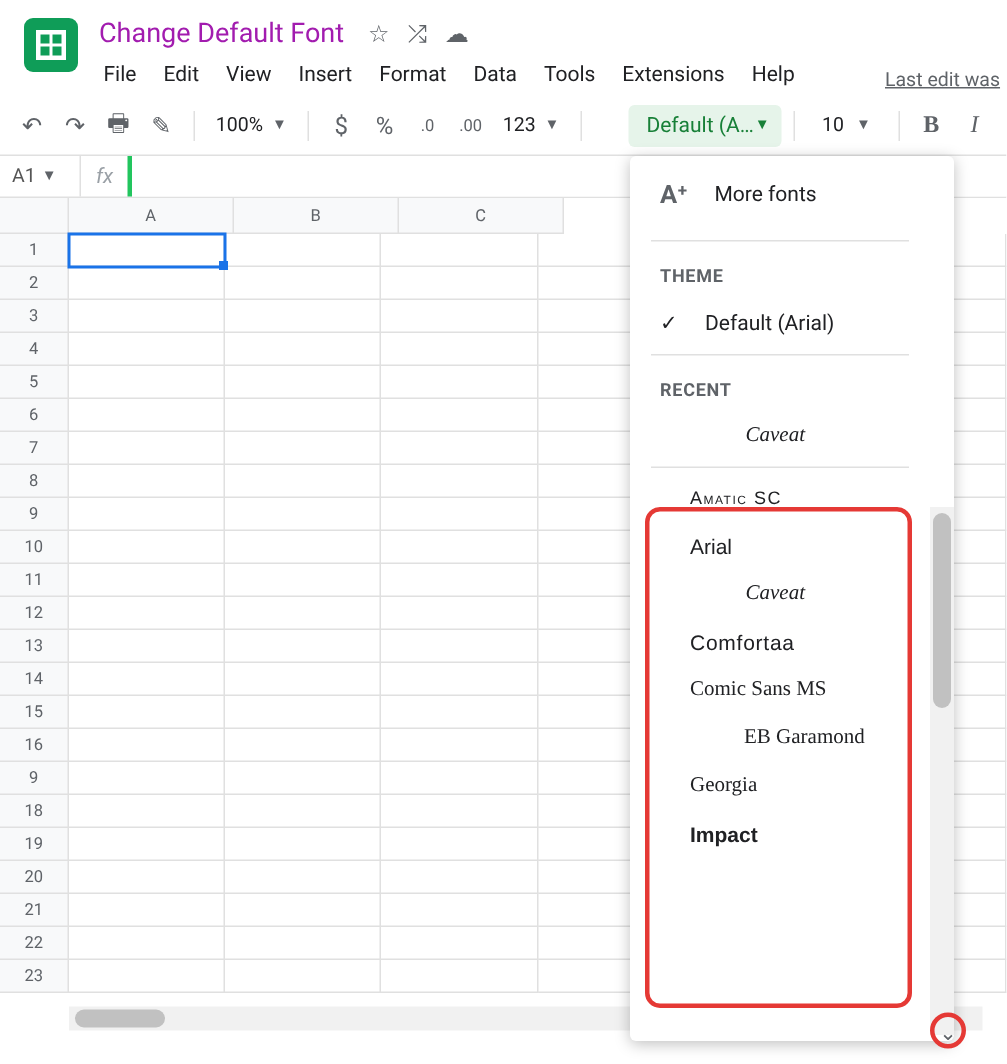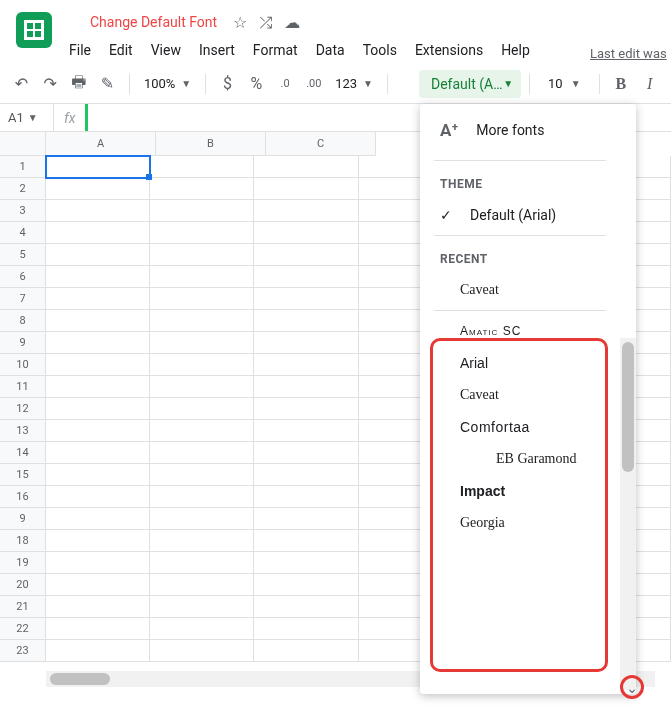--- a/index.html
+++ b/index.html
@@ -29,21 +29,21 @@
     position: relative;
     display:flex;align-items:center;justify-content:center;
   }
   .logo-inner{
     width:20px;height:20px;border:2px solid #fff;
     display:grid;grid-template-columns:1fr 1fr;grid-template-rows:1fr 1fr;
   }
   .logo-inner div{border:1px solid #fff;}
   .doc-header { flex: 1; }
   .doc-title-row { display:flex; align-items:center; gap:12px; height:28px;}
-  .doc-title { font-size: 14px; color:#ef4444; padding:2px 4px;margin-left:24px;}
+  .doc-title { font-size: 18px; color:#a21caf; padding:2px 4px;}
   .title-icon { color:#5f6368; font-size:16px; }
   .menu-row { display:flex; gap:4px; margin-top:2px;}
   .menu-item { padding:4px 7px; font-size:14px; color:#202124; border-radius:4px; cursor:pointer;}
   .last-edit { color:#5f6368; text-decoration:underline; font-size:13px; padding:4px 0 4px 10px; white-space:nowrap;}
 
   
   .toolbar {
     display:flex; align-items:center; height:40px;
     border-bottom:1px solid #e0e0e0; padding:0 8px; gap:2px;
   }
@@ -116,21 +116,21 @@
     width:24px;height:24px;left:620px;top:675px;z-index:200;pointer-events:none;
     display:flex;align-items:center;justify-content:center;
   }
   .expand-arrow{
     position:absolute;left:624px;top:680px;width:16px;height:16px;
     color:#5f6368;font-size:14px;z-index:150;cursor:pointer;
     display:flex;align-items:center;justify-content:center;
   }
 
   
-  .f-caveat{font-family:'Brush Script MT',cursive;}
+  .f-caveat{font-family:'Brush Script MT',cursive;font-style:italic;margin-left:37px;}
   .f-amatic{font-family:'Arial Narrow',sans-serif;font-size:12px;letter-spacing:1px;font-variant:small-caps;}
   .f-arial{font-family:Arial,sans-serif;}
   .f-comfortaa{font-family:'Trebuchet MS',sans-serif;letter-spacing:0.5px;}
   .f-comic{font-family:'Comic Sans MS',cursive;}
   .f-courier{font-family:'Courier New',monospace;}
   .f-garamond{font-family:Garamond,Georgia,serif;margin-left:36px;}
   .f-georgia{font-family:Georgia,serif;}
   .f-impact{font-family:Impact,sans-serif;font-weight:bold;}
 </style>
 </head>
@@ -450,23 +450,24 @@
     <div class="popup-label">RECENT</div>
     <div id="recent-fonts">
         <div class="font-row noindent f-caveat">Caveat</div>
       </div>
     <div class="popup-sep"></div>
     <div id="font-list">
         <div class="font-row noindent f-amatic">Amatic SC</div>
         <div class="font-row noindent f-arial">Arial</div>
         <div class="font-row noindent f-caveat">Caveat</div>
         <div class="font-row noindent f-comfortaa">Comfortaa</div>
+        <div class="font-row noindent f-comic">Comic Sans MS</div>
         <div class="font-row noindent f-garamond">EB Garamond</div>
+        <div class="font-row noindent f-georgia">Georgia</div>
         <div class="font-row noindent f-impact">Impact</div>
-        <div class="font-row noindent f-georgia">Georgia</div>
       </div>
   </div>
   <div class="popup-scrollbar">
     <div class="popup-scroll-thumb"></div>
   </div>
 </div>
 
 <div class="red-box"></div>
 <div class="expand-arrow">⌄</div>
 <div class="red-circle"></div>

